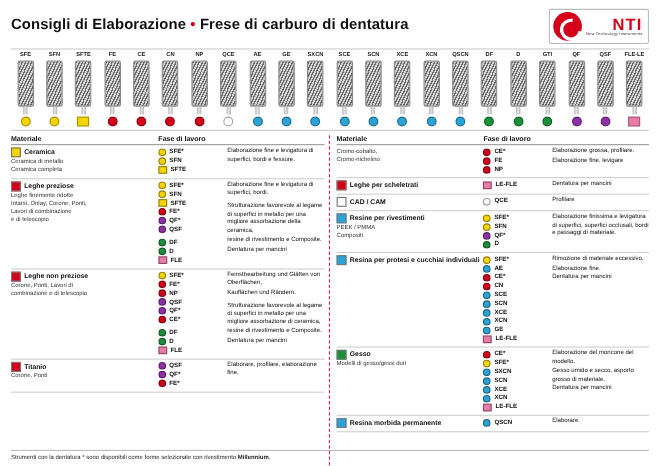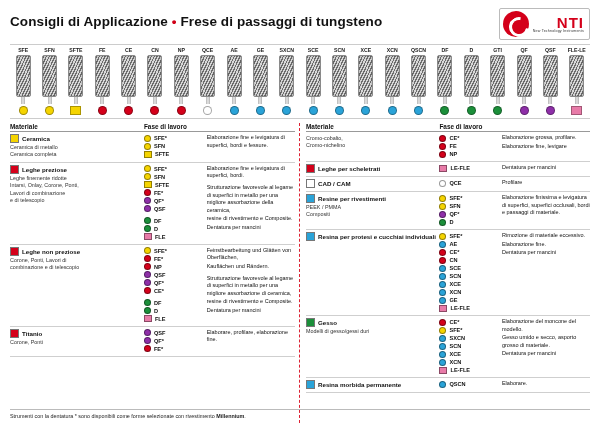--- a/index.html
+++ b/index.html
@@ -74,23 +74,23 @@
   .footer{position:absolute;left:10px;bottom:5px;right:10px;border-top:1px solid #bbb;padding-top:3px;font-size:5.4px;color:#222;}
   .footer b{font-weight:bold;}
 </style>
 </head>
 <body>
 
 <div class="page">
 
   <div class="header">
     <div class="title">
-      <span>Consigli di Applicazione</span>
+      <span>Consigli di Elaborazione</span>
       <span class="dot">•</span>
-      <span>Frese di passaggi di tungsteno</span>
+      <span>Frese di carburo di dentatura</span>
     </div>
     <div class="logo">
       <div class="logo-mark"></div>
       <div class="logo-txt">
         <div class="logo-nti">NTI</div>
         <div class="logo-sub">New Technology Instruments</div>
       </div>
     </div>
   </div>
 

